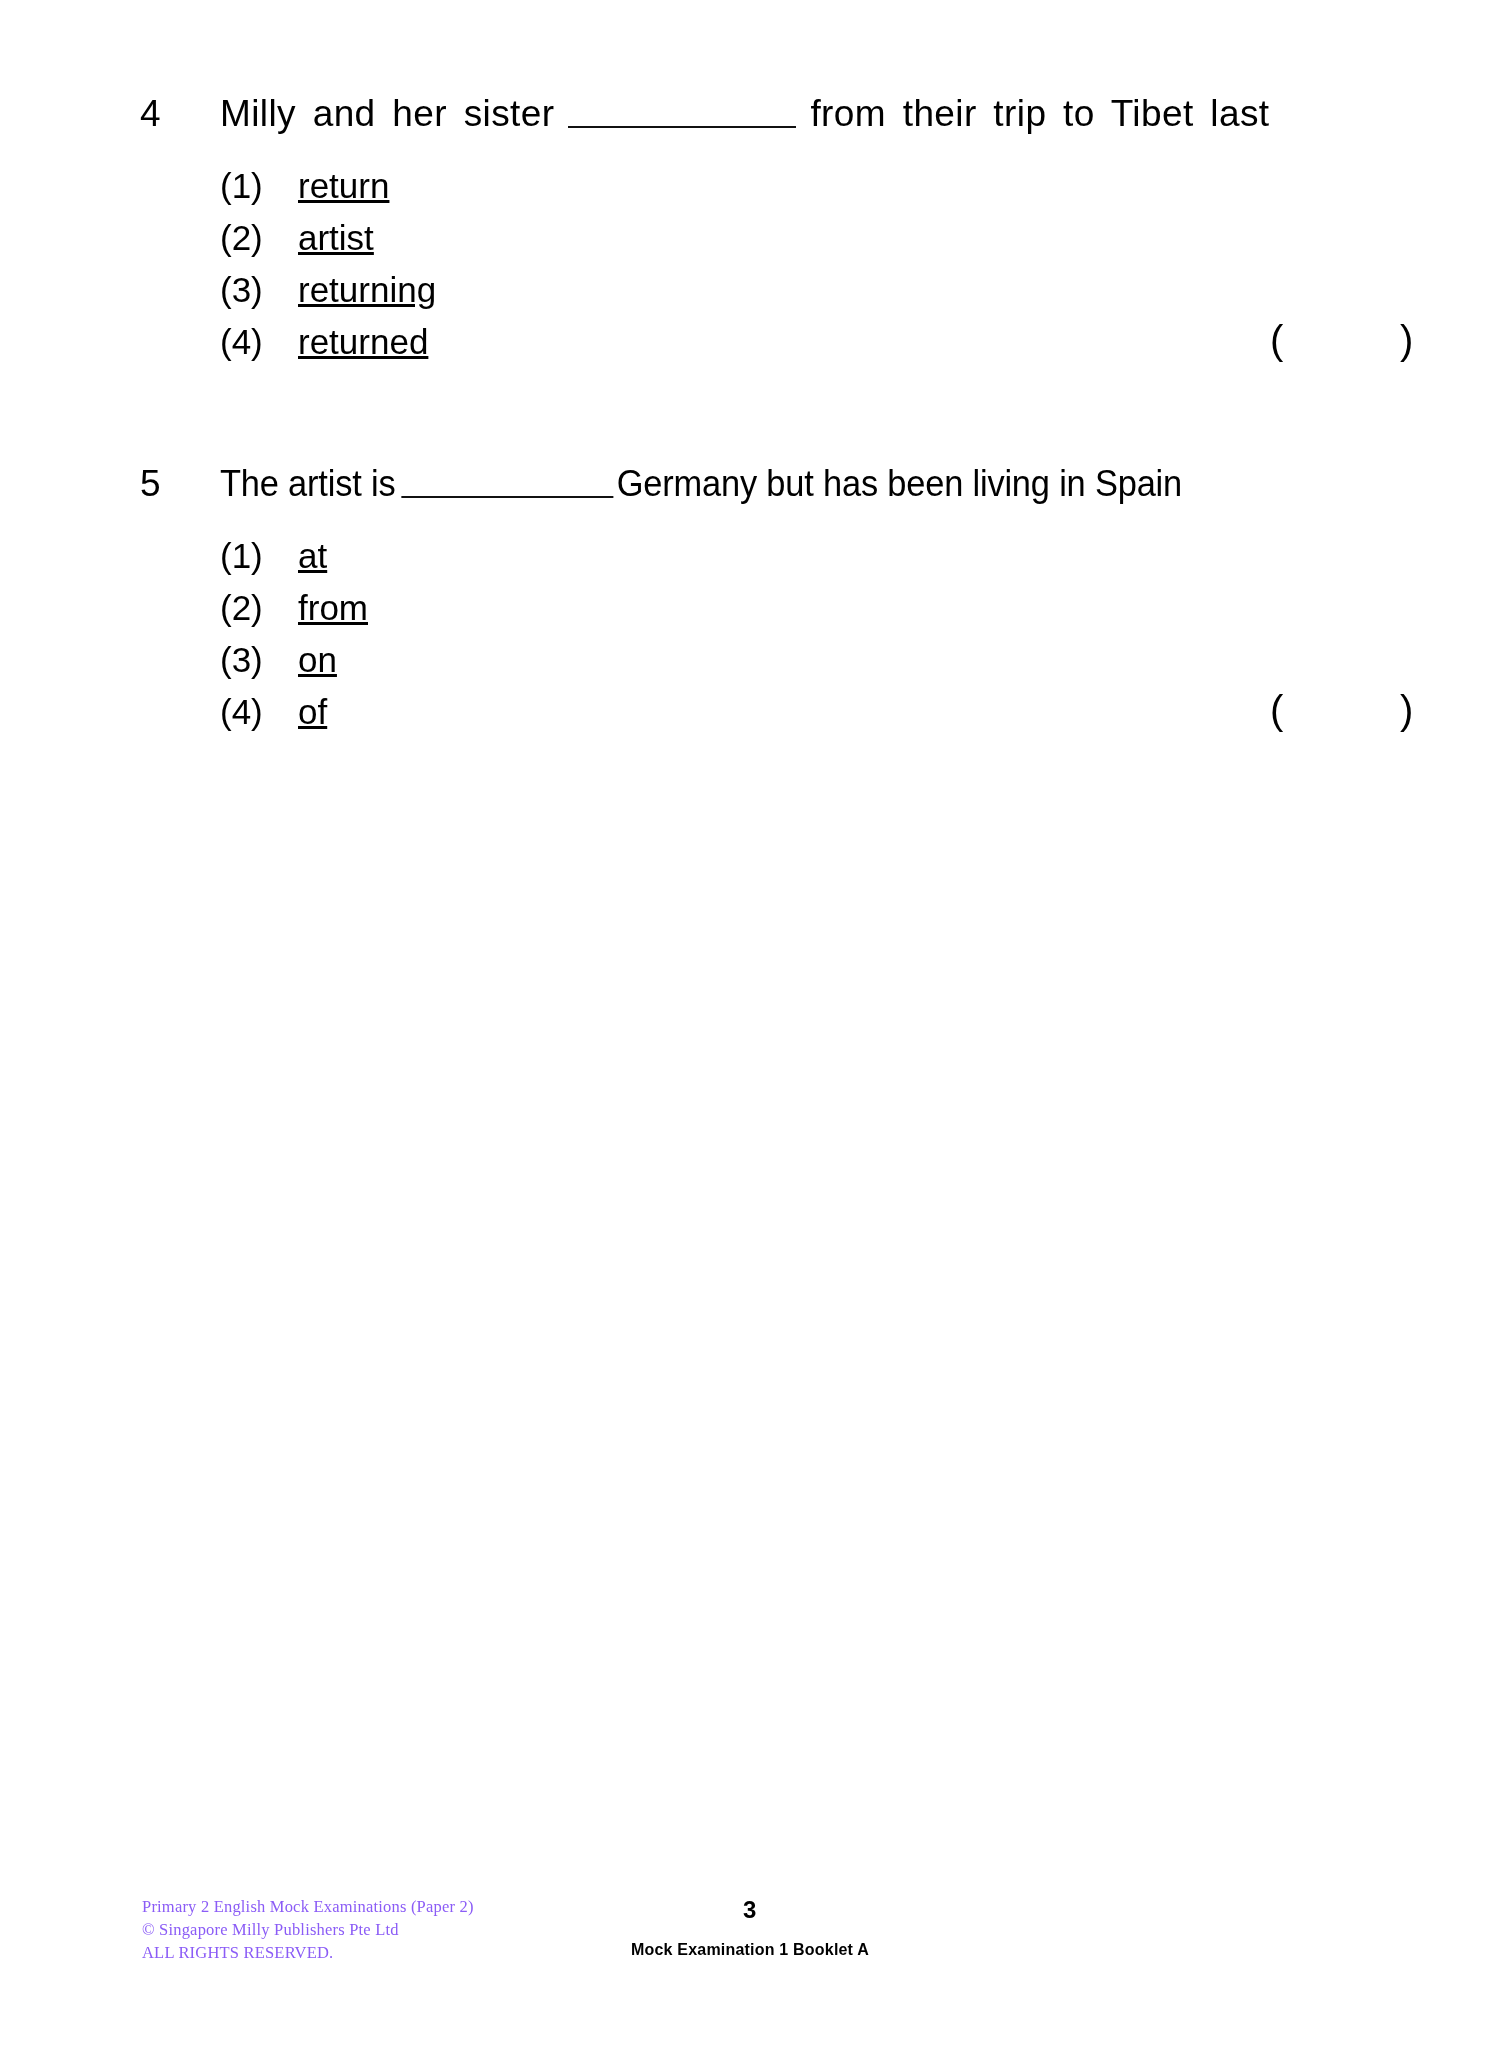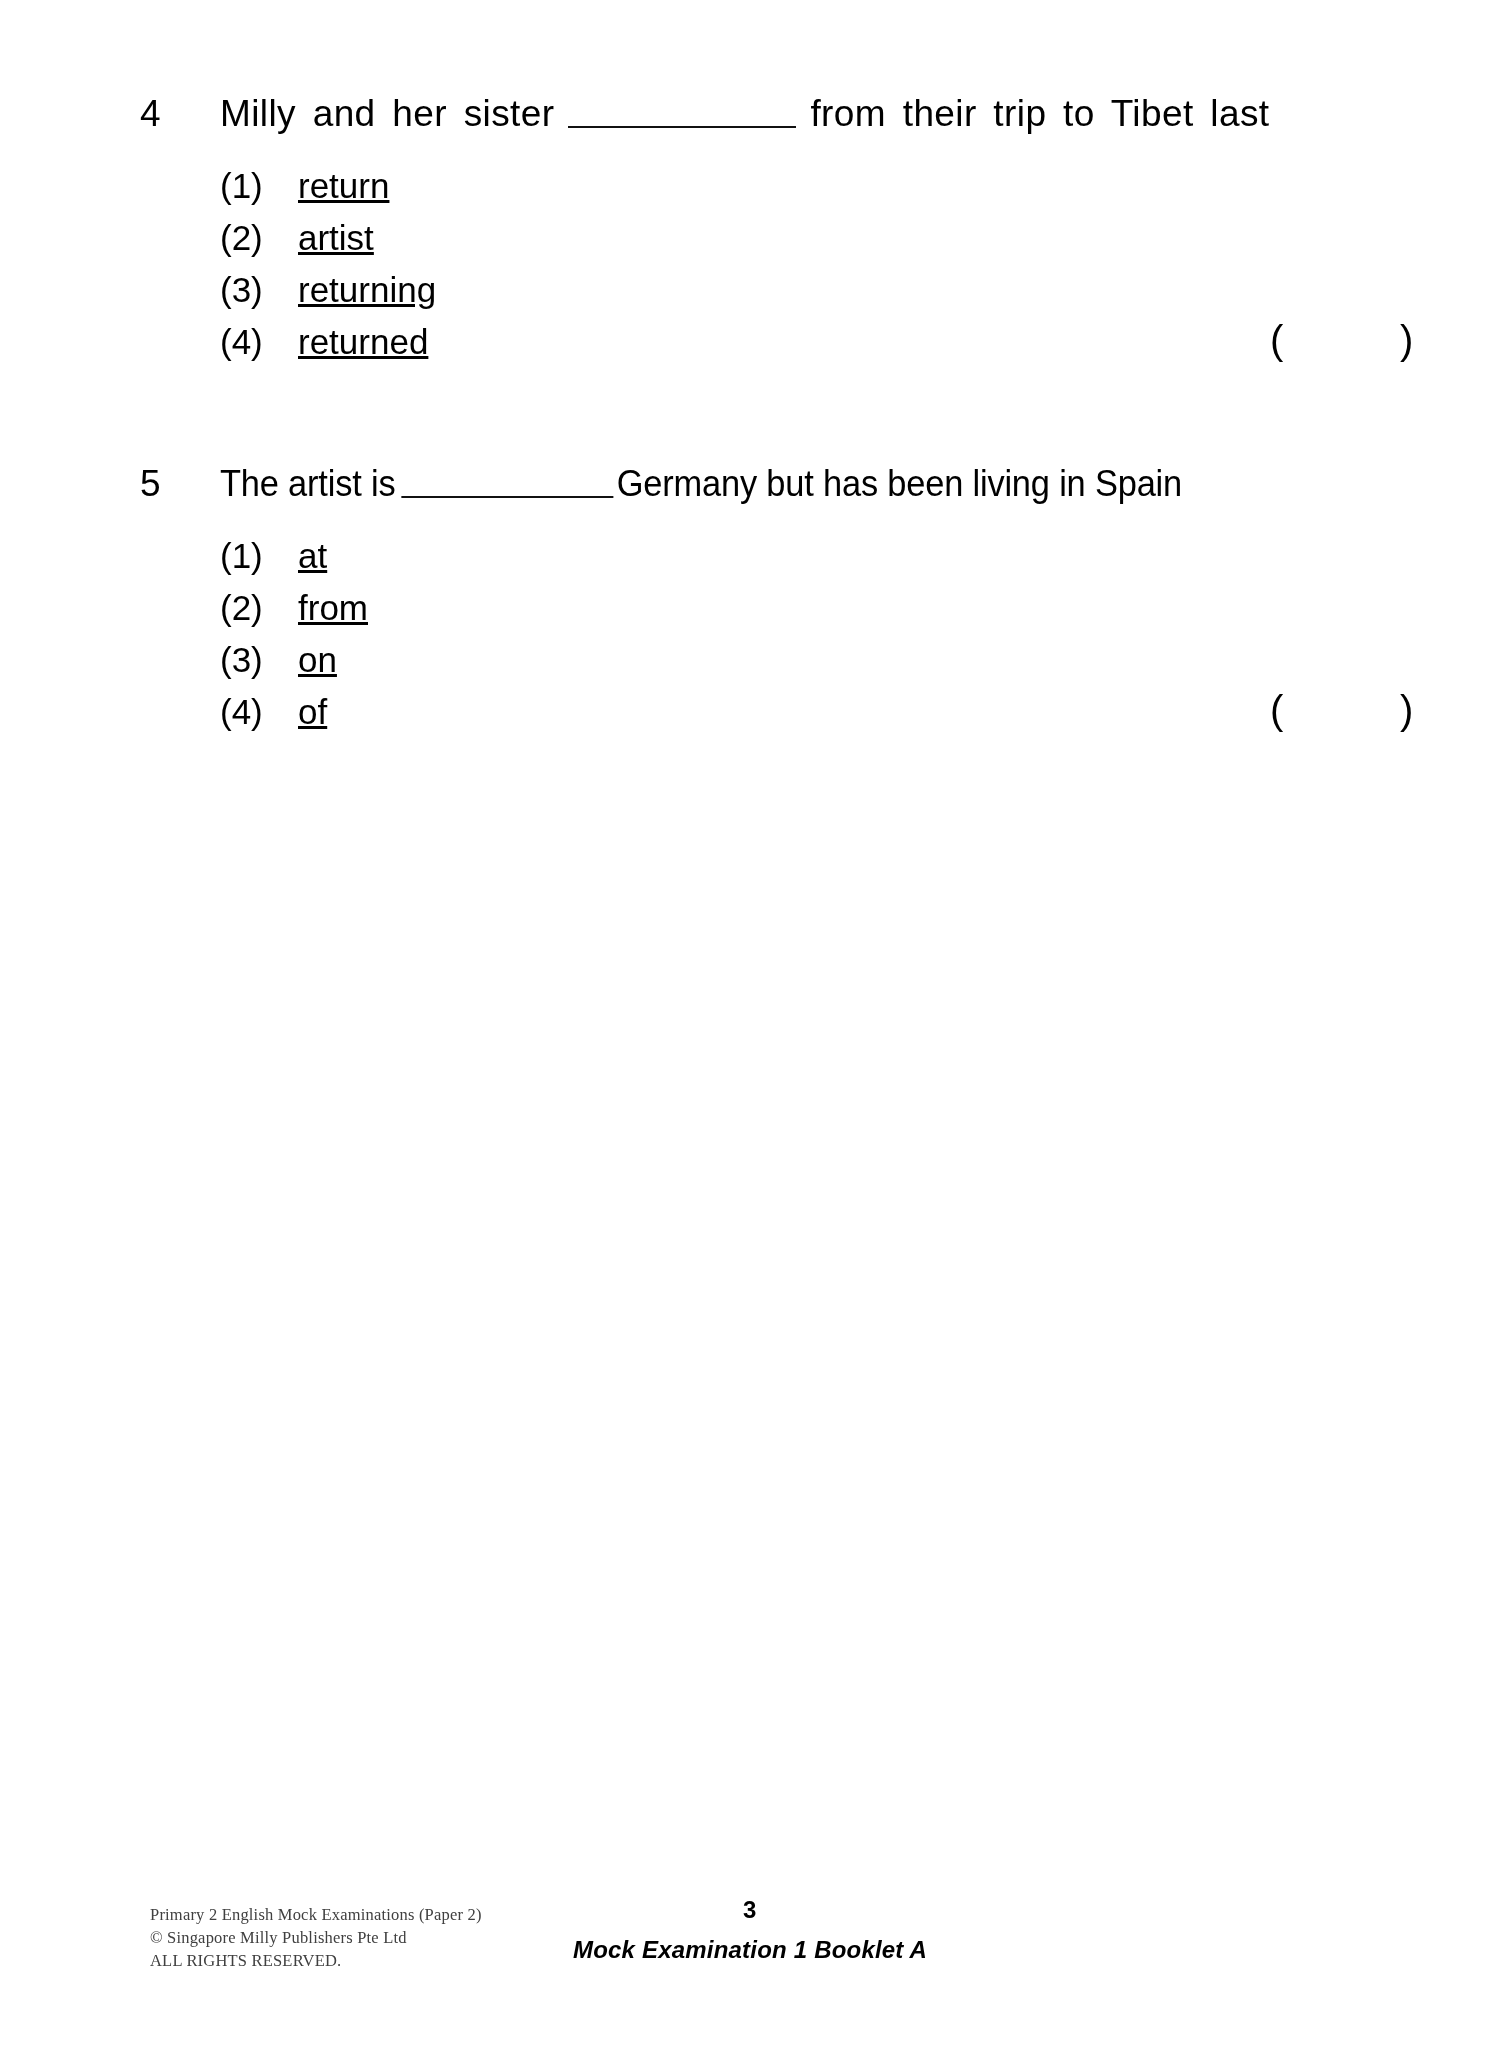--- a/index.html
+++ b/index.html
@@ -131,47 +131,45 @@
   .footer {
     position: absolute;
     left: 0;
     top: 1895px;
     width: 1500px;
     height: 120px;
   }
   .footer-left {
     position: absolute;
     left: 142px;
-    top: 8px;
+    top: 0px;
     font-family: "Liberation Serif", serif;
     font-size: 16.5px;
     line-height: 23px;
-    color: #404040;
+    color: #8b5cf6;
     letter-spacing: 0.2px;
-    margin-left: 8px;
   }
   .footer-left .fl-line { white-space: nowrap; }
   .footer-center {
     position: absolute;
     left: 400px;
     top: 0px;
     width: 700px;
     text-align: center;
   }
   .page-number {
     font-size: 24px;
     font-weight: bold;
     line-height: 30px;
     letter-spacing: 0.5px;
   }
   .footer-sub {
     margin-top: 10px;
-    font-size: 24px;
+    font-size: 16px;
     font-weight: bold;
-    font-style: italic;
     line-height: 30px;
     letter-spacing: 0.2px;
   }
 </style>
 </head>
 <body>
 
 <div class="page">
 
   <div class="question" id="question-4">

